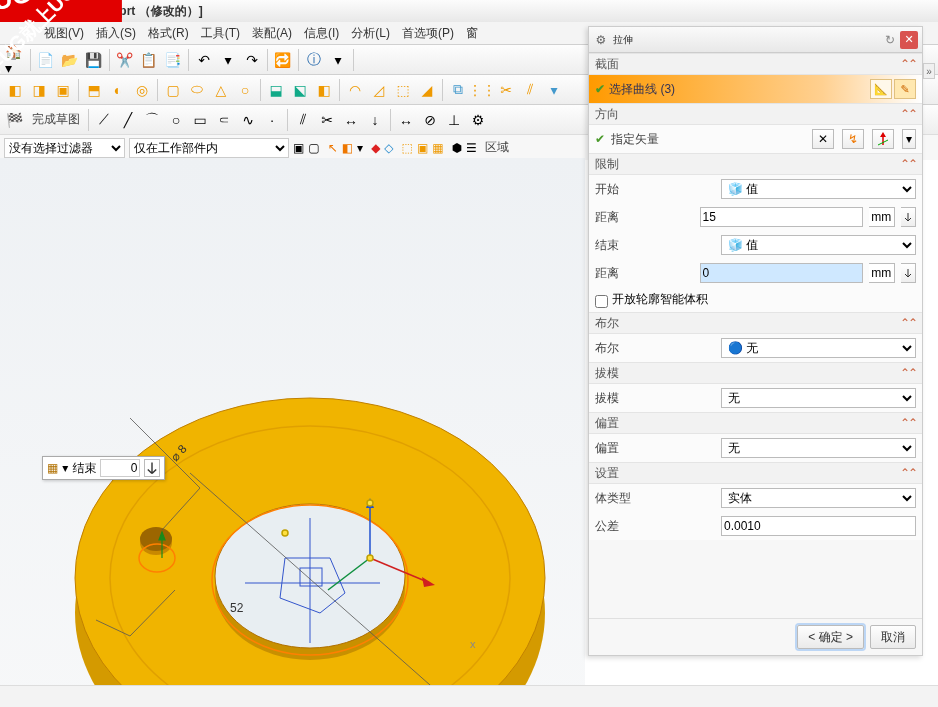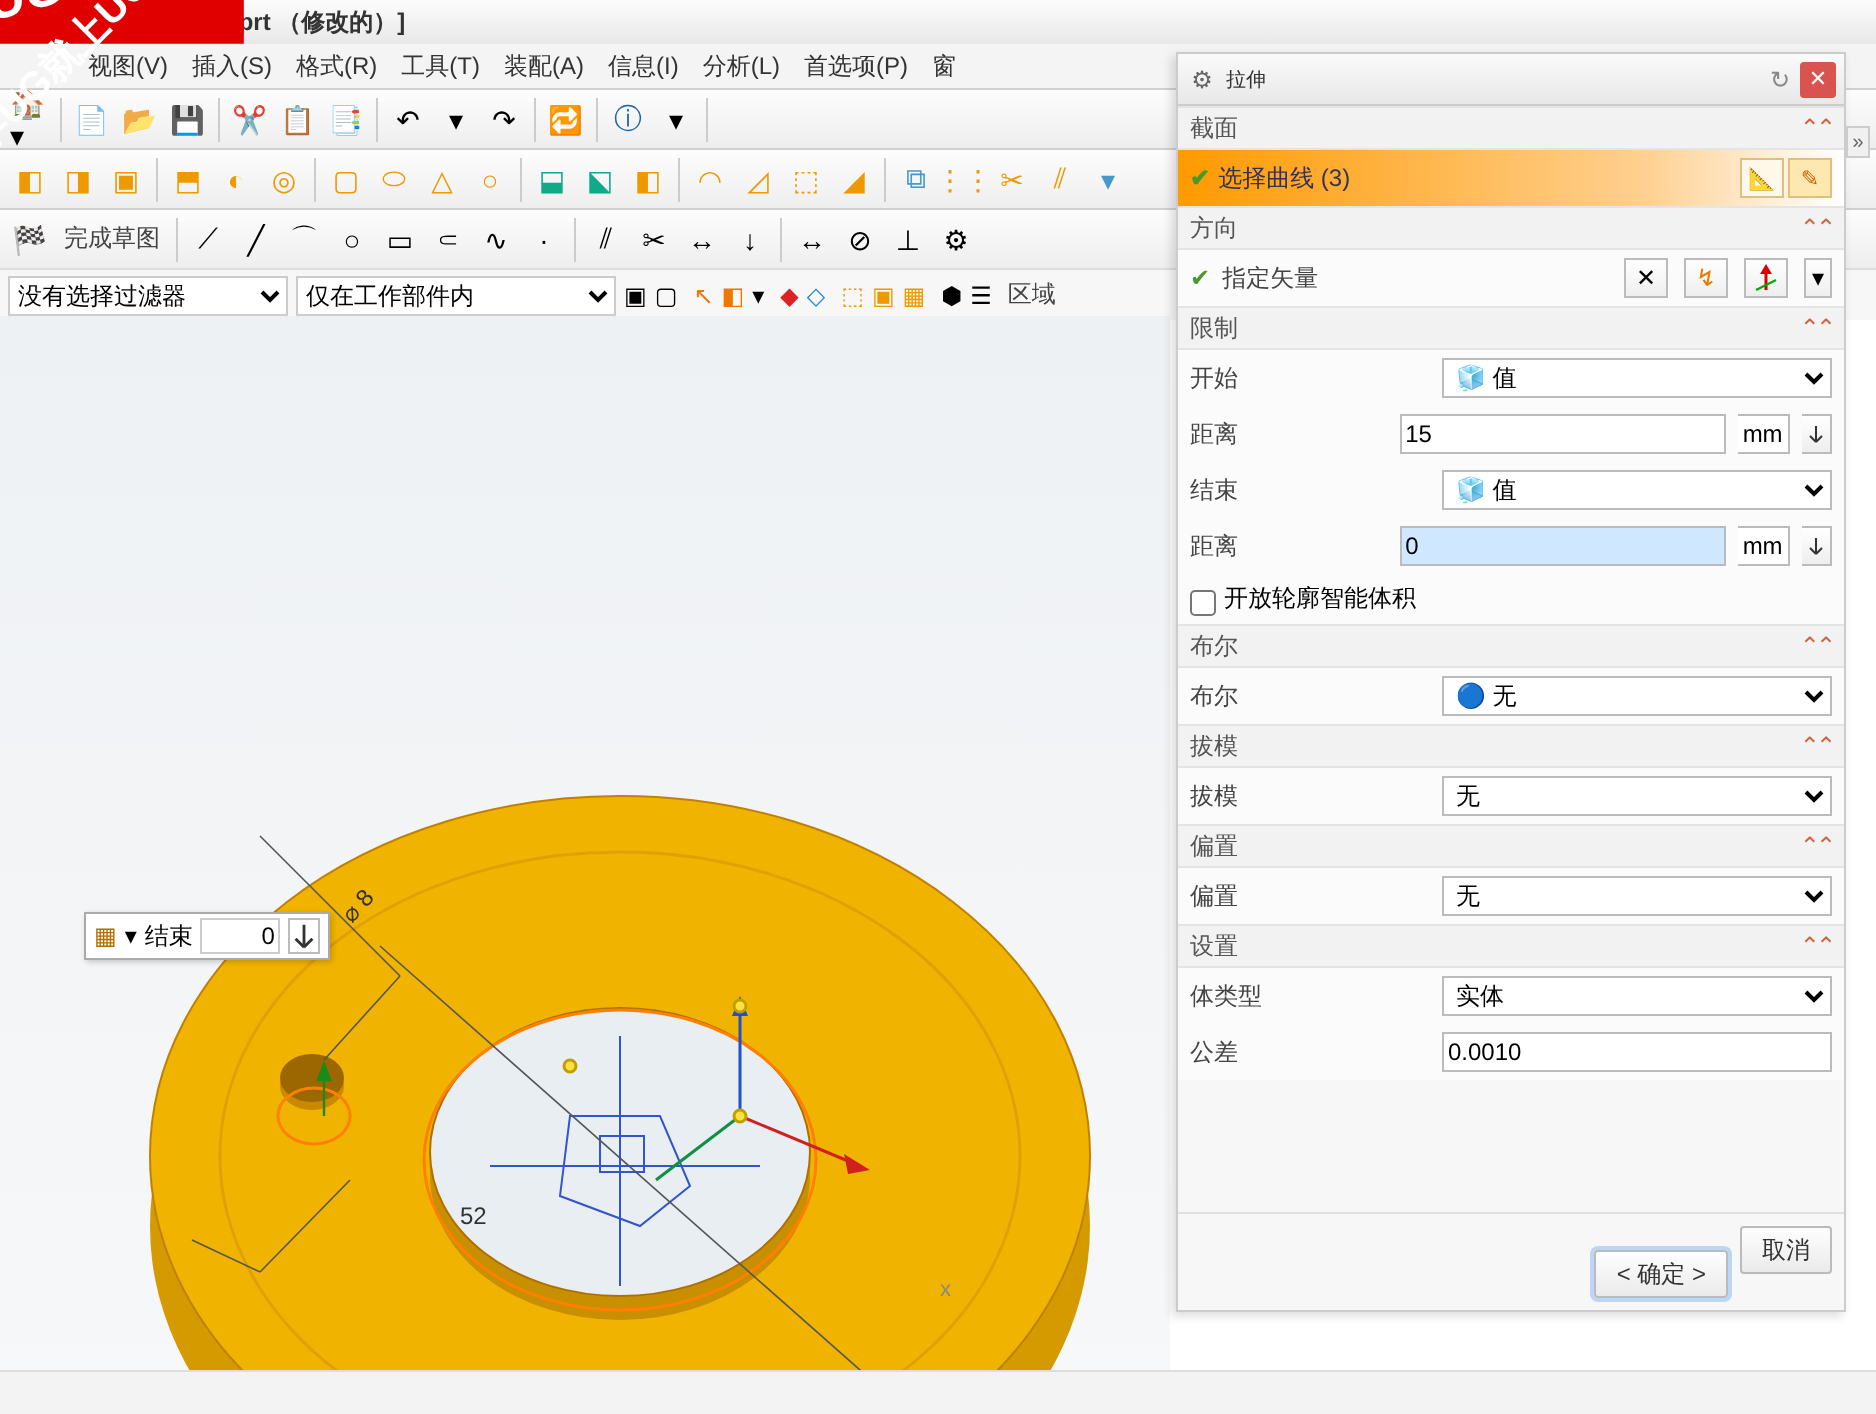--- a/index.html
+++ b/index.html
@@ -65,21 +65,21 @@
   .row .arrowbtn svg { width: 10px; height: 10px; }
   .row input[type=text].num { flex: 1; padding-right: 4px; }
   .row input[type=text].hl { background: #cfe8ff; }
   .row .iconbtn { width: 22px; height: 20px; border: 1px solid #bbb; background: linear-gradient(#fff,#eee); display: flex; align-items: center; justify-content: center; margin-left: 2px; }
 
   .chkrow { display: flex; align-items: flex-end; gap: 4px; padding: 4px 6px; background: #fbfbfb; }
   .chkrow input { width: 13px; height: 13px; }
 
   .btnrow { margin-top: auto; padding: 6px; display: flex; justify-content: flex-end; gap: 6px; background: #f7f7f7; border-top: 1px solid #e0e0e0; }
   .btnrow button { height: 24px; padding: 0 10px; border: 1px solid #bbb; background: linear-gradient(#fefefe,#eaeaea); border-radius: 2px; font-size: 12px; color: #333; }
-  .btnrow button.primary { box-shadow: 0 0 0 2px #bcd6f5; margin-top: 12px; }
+  .btnrow button.primary { box-shadow: 0 0 0 2px #bcd6f5; }
 
   .sidechev { position: absolute; right: 3px; top: 63px; width: 12px; height: 16px; background: #f0f0f0; border: 1px solid #ccc; display: flex; align-items: center; justify-content: center; color: #666; font-size: 10px; }
 
   .statusbar { position: absolute; left: 0; bottom: 0; width: 938px; height: 22px; background: #f3f3f3; border-top: 1px solid #ddd; }
 
   
   .part { position: absolute; left: 70px; top: 200px; }
 </style>
 </head>
 <body>
@@ -176,21 +176,21 @@
   <div class="ic">↔</div>
   <div class="ic">↓</div>
   <div class="sep"></div>
   <div class="ic">↔</div>
   <div class="ic">⊘</div>
   <div class="ic">⊥</div>
   <div class="ic">⚙</div>
 </div>
 
 <div class="filterbar">
-  <select style="width:140px">
+  <select style="width:121px">
     <option>没有选择过滤器</option>
   </select>
   <select style="width:160px">
     <option>仅在工作部件内</option>
   </select>
   <div class="ic">▣</div>
   <div class="ic">▢</div>
   <div class="sep"></div>
   <div class="ic" style="color:#e70">↖</div>
   <div class="ic" style="color:#e70">◧</div>

